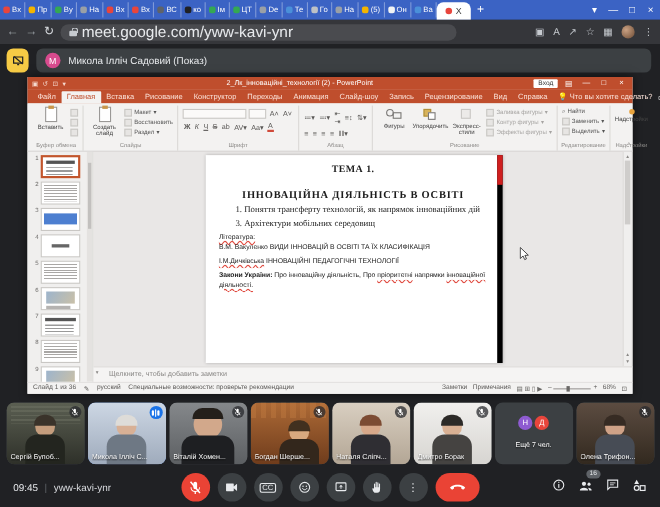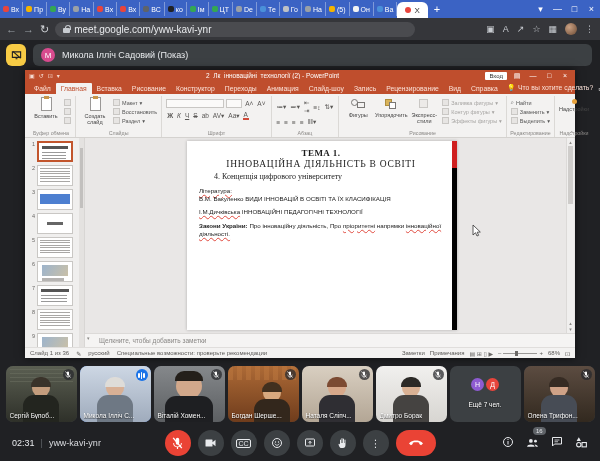--- a/index.html
+++ b/index.html
@@ -28,21 +28,21 @@
     background:#35363a; display:flex; align-items:center; padding:0 6px; gap:6px; }
   .nav-ico { color:#9aa0a6; font-size:11px; line-height:1; }
   .nav-ico.lit { color:#d6d9dd; }
   .omnibox { flex:1; height:15px; background:#4a4b4f; border-radius:8px;
     display:flex; align-items:center; gap:4px; padding:0 8px; max-width:360px; }
   .lock { width:7px; height:8px; position:relative; }
   .lock::before { content:''; position:absolute; left:0; bottom:0; width:7px; height:5px;
     background:#c7cbd0; border-radius:1px; }
   .lock::after { content:''; position:absolute; left:1.5px; top:0; width:4px; height:4px;
     border:1px solid #c7cbd0; border-bottom:none; border-radius:3px 3px 0 0; }
-  .url { color:#e8eaed; font-size:10px; }
+  .url { color:#e8eaed; font-size:14px; }
   .tool-icons { display:flex; align-items:center; gap:8px; margin-left:auto; }
   .tool-icons .ti { color:#c7cbd0; font-size:9px; line-height:1; }
   .avatar-chrome { width:12px; height:12px; border-radius:50%;
     background:radial-gradient(circle at 35% 35%, #caa183, #6b4a33); }
   
   .meet-top { position:absolute; left:0; top:40px; width:600px; height:30px; }
   .watch-btn { position:absolute; left:6px; top:4px; width:20px; height:22px;
     background:#f7cb45; border-radius:6px; display:flex; align-items:center; justify-content:center; }
   .presenter-pill { position:absolute; left:33px; top:4px; right:8px; height:22px;
     background:#3c4043; border-radius:6px; display:flex; align-items:center; gap:7px; padding:0 8px; }
@@ -111,21 +111,21 @@
   .panel-scroll { position:absolute; right:0; top:0; bottom:0; width:5px; background:#e4e2e0; }
   .panel-scroll i { position:absolute; left:1px; right:1px; top:10px; height:60px; background:#c2c0be; }
   .main-col { flex:1; display:flex; flex-direction:column; }
   .canvas { height:195px; background:#e9e7e6; position:relative; }
   .slide { position:absolute; left:102px; top:3px; width:270px; height:189px; background:#fff;
     box-shadow:0 0 3px rgba(0,0,0,.25); padding:7px 14px 0 12px;
     font-family:"Liberation Serif", serif; color:#1c1c1c; }
   .stripe { position:absolute; right:0; top:0; bottom:0; width:5px; background:#000; }
   .stripe::before { content:''; position:absolute; left:0; right:0; top:0; height:27px; background:#cf1f1f; }
   .s-title { text-align:center; font-weight:bold; font-size:9px; letter-spacing:.4px; }
-  .s-title2 { text-align:center; font-weight:normal; font-size:9.5px; letter-spacing:.7px; margin-top:1px; }
+  .s-title2 { text-align:center; font-weight:bold; font-size:9.5px; letter-spacing:.7px; margin-top:15px; }
   .s-items { margin-top:2px; }
   .s-items div { font-size:8px; line-height:1.45; text-indent:15px; }
   .s-lit { font-family:"Liberation Sans", sans-serif; font-size:6.2px; line-height:1.35; margin-top:4px; color:#222; }
   .s-lit .blank { height:5px; }
   .sp { text-decoration:underline wavy #e04a3f 0.5px; text-underline-offset:1px; }
   .laws b { font-weight:bold; }
   .v-scroll { position:absolute; right:1px; top:0; bottom:0; width:8px; background:#f0efee;
     border-left:1px solid #dcdad8; font-size:5px; color:#8a8886; text-align:center; }
   .v-scroll .up { position:absolute; top:1px; left:0; right:0; }
   .v-scroll .thumb-v { position:absolute; top:8px; left:1px; right:1px; height:58px; background:#cfcdcb; }
@@ -565,24 +565,25 @@
           </div>
       </div>
 
       <div class="main-col">
         <div class="canvas">
           <div class="slide">
             <div class="s-title">ТЕМА 1.</div>
             <div class="s-title2">ІННОВАЦІЙНА ДІЯЛЬНІСТЬ В ОСВІТІ</div>
             <div class="s-items">
 
-
-
-
-                <div>4. Концепція цифрового університету</div>
+                <div>1. Поняття трансферту технологій, як напрямок інноваційних дій</div>
+
+
+                <div>3. Архітектури мобільних середовищ</div>
+
 
 
               </div>
             <div class="s-lit">
               <div><span class="sp">Література:</span></div>
               <div>В.М. Вакуленко ВИДИ ІННОВАЦІЙ В ОСВІТІ ТА ЇХ КЛАСИФІКАЦІЯ</div>
               <div class="blank"></div>
               <div><span class="sp">І.М.Дичківська</span><span> ІННОВАЦІЙНІ ПЕДАГОГІЧНІ ТЕХНОЛОГІЇ</span></div>
               <div class="blank"></div>
               <div class="laws"><b>Закони України:</b><span> Про інноваційну діяльність, Про </span><span class="sp">пріоритетні</span><span> напрямки </span><span class="sp">інноваційної діяльності.</span></div>
@@ -745,21 +746,21 @@
             <line x1="1" y1="1" x2="11" y2="13" stroke="#fff" stroke-width="1.6"></line>
           </svg>
         </span>
 
         <span class="nm">Олена Трифон...</span>
       </div>
     </div>
 
   <div class="meet-bar">
     <div class="mb-left">
-      <span>02:31</span>
+      <span>09:45</span>
       <span class="sep">|</span>
       <span class="code">yww-kavi-ynr</span>
     </div>
     <div class="mb-center">
       <span class="cbtn red">
         <svg width="11" height="12" viewBox="0 0 12 14">
             <path d="M6 1a2 2 0 0 1 2 2v4a2 2 0 0 1-4 0V3a2 2 0 0 1 2-2zm4 6a4 4 0 0 1-8 0H1a5 5 0 0 0 4.3 5v2h1.4v-2A5 5 0 0 0 11 7h-1z" fill="#fff"></path>
             <line x1="1" y1="1" x2="11" y2="13" stroke="#fff" stroke-width="1.6"></line>
           </svg>
       </span>

